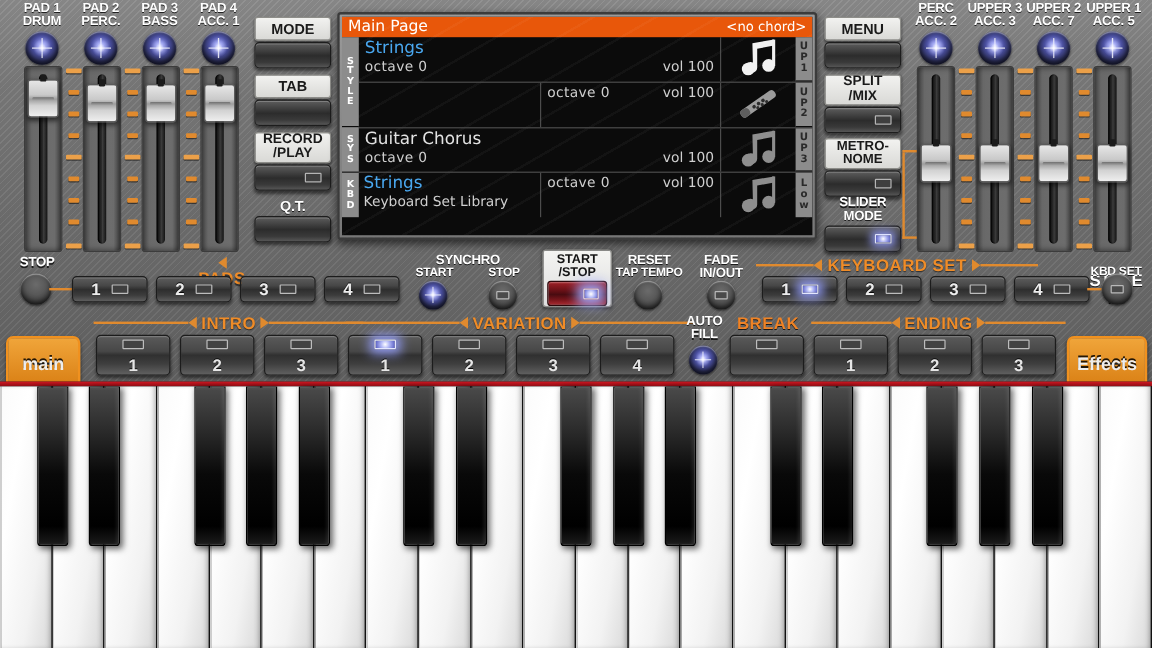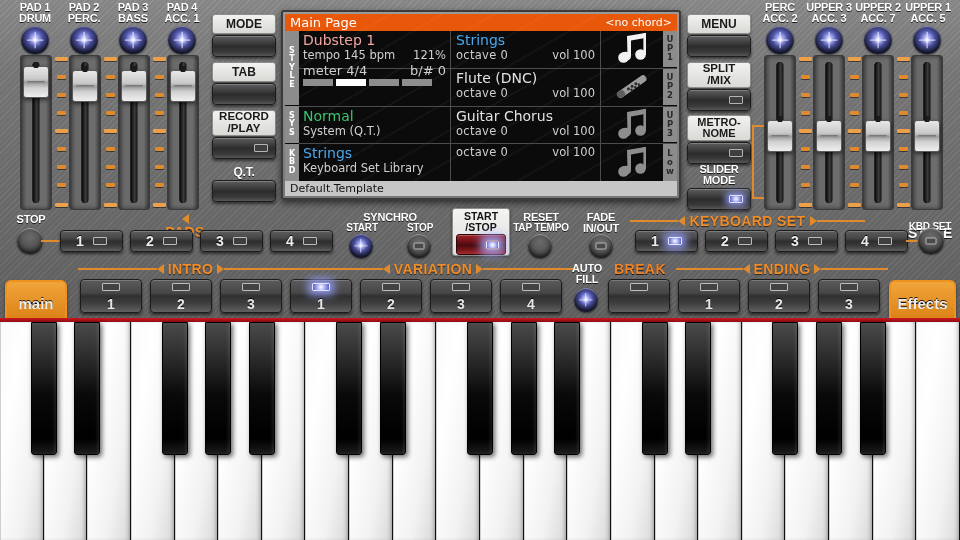--- a/index.html
+++ b/index.html
@@ -411,37 +411,20 @@
         <div class="side-tab" style="flex:1 1 0;border-bottom:none;">
           <span>K</span>
             <span>B</span>
             <span>D</span>
         </div>
       </div>
 
       <div class="rows">
 
         <div class="lrow">
-          <div class="cellA">
-            <div class="l1 pink">Dubstep 1</div>
-            <div class="l2">
-              <span>tempo 145 bpm</span>
-              <span>121%</span>
-            </div>
-            <div class="l2" style="margin-top:2px;">
-              <span style="font-size:13px;">meter 4/4</span>
-              <span style="font-size:13px;">b/# 0</span>
-            </div>
-            <div class="beat">
-              <i></i>
-                <i class="on"></i>
-                <i></i>
-                <i></i>
-            </div>
-          </div>
           <div class="cellB">
             <div class="l1 blue">Strings</div>
             <div class="l2">
               <span class="o">octave  0</span>
               <span>vol 100</span>
             </div>
           </div>
           <div class="cellC">
             <svg width="40" height="34" viewBox="0 0 40 34">
               <path d="M15 4 L33 1 L33 6 L19 8.6 L19 24 A5.4 4.6 0 1 1 15.4 20 L15 4 Z" fill="#f2f2f2"></path>
@@ -453,21 +436,20 @@
           <div class="rsel">
             <span>U</span>
               <span>P</span>
               <span>1</span>
           </div>
         </div>
 
         <div class="lrow">
           <div class="cellA"></div>
           <div class="cellB">
-            <div class="l1">Flute (DNC)</div>
             <div class="l2">
               <span class="o">octave  0</span>
               <span>vol 100</span>
             </div>
           </div>
           <div class="cellC">
             <svg width="42" height="34" viewBox="0 0 42 34">
               <g transform="rotate(-35 21 17)">
                 <rect x="4" y="13" width="34" height="7" rx="3" fill="#9c9c9c"></rect>
                 <rect x="4" y="13" width="8" height="7" rx="3" fill="#5e5e5e"></rect>
@@ -481,26 +463,20 @@
             </svg>
           </div>
           <div class="rsel">
             <span>U</span>
               <span>P</span>
               <span>2</span>
           </div>
         </div>
 
         <div class="lrow">
-          <div class="cellA">
-            <div class="l1 green">Normal</div>
-            <div class="l2">
-              <span>System (Q.T.)</span>
-            </div>
-          </div>
           <div class="cellB">
             <div class="l1">Guitar Chorus</div>
             <div class="l2">
               <span class="o">octave  0</span>
               <span>vol 100</span>
             </div>
           </div>
           <div class="cellC">
             <svg width="40" height="34" viewBox="0 0 40 34">
               <path d="M15 4 L33 1 L33 6 L19 8.6 L19 24 A5.4 4.6 0 1 1 15.4 20 L15 4 Z" fill="#8e8e8e"></path>
@@ -540,23 +516,20 @@
           <div class="rsel" style="border-bottom:none;">
             <span>L</span>
               <span>o</span>
               <span>w</span>
           </div>
         </div>
 
       </div>
     </div>
 
-    <div class="lcd-foot">
-      <span>Default.Template</span>
-    </div>
   </div>
 </div>
 
 <div>
   <div class="plate" style="left:687px;top:14px;width:64px;height:20px;font-size:12px;">MENU</div>
   <div class="btn" style="left:687px;top:35px;width:64px;height:22px;"></div>
 
   <div class="plate" style="left:687px;top:62px;width:64px;height:26px;font-size:11.5px;flex-direction:column;">
     <span>SPLIT</span>
     <span>/MIX</span>

